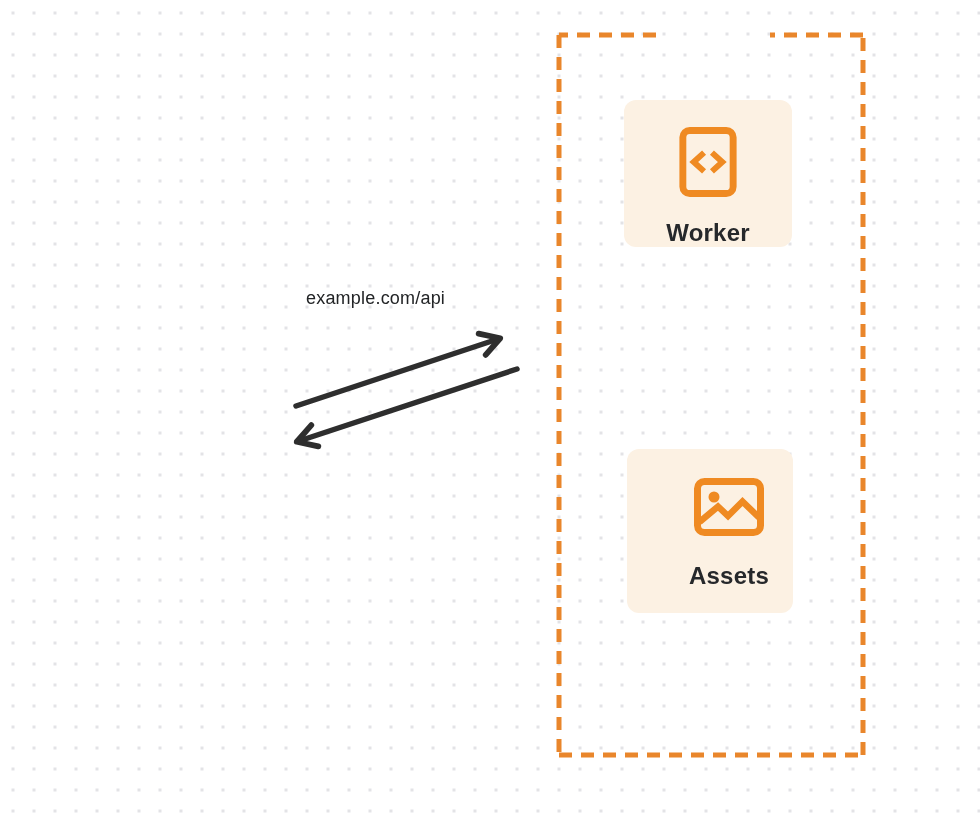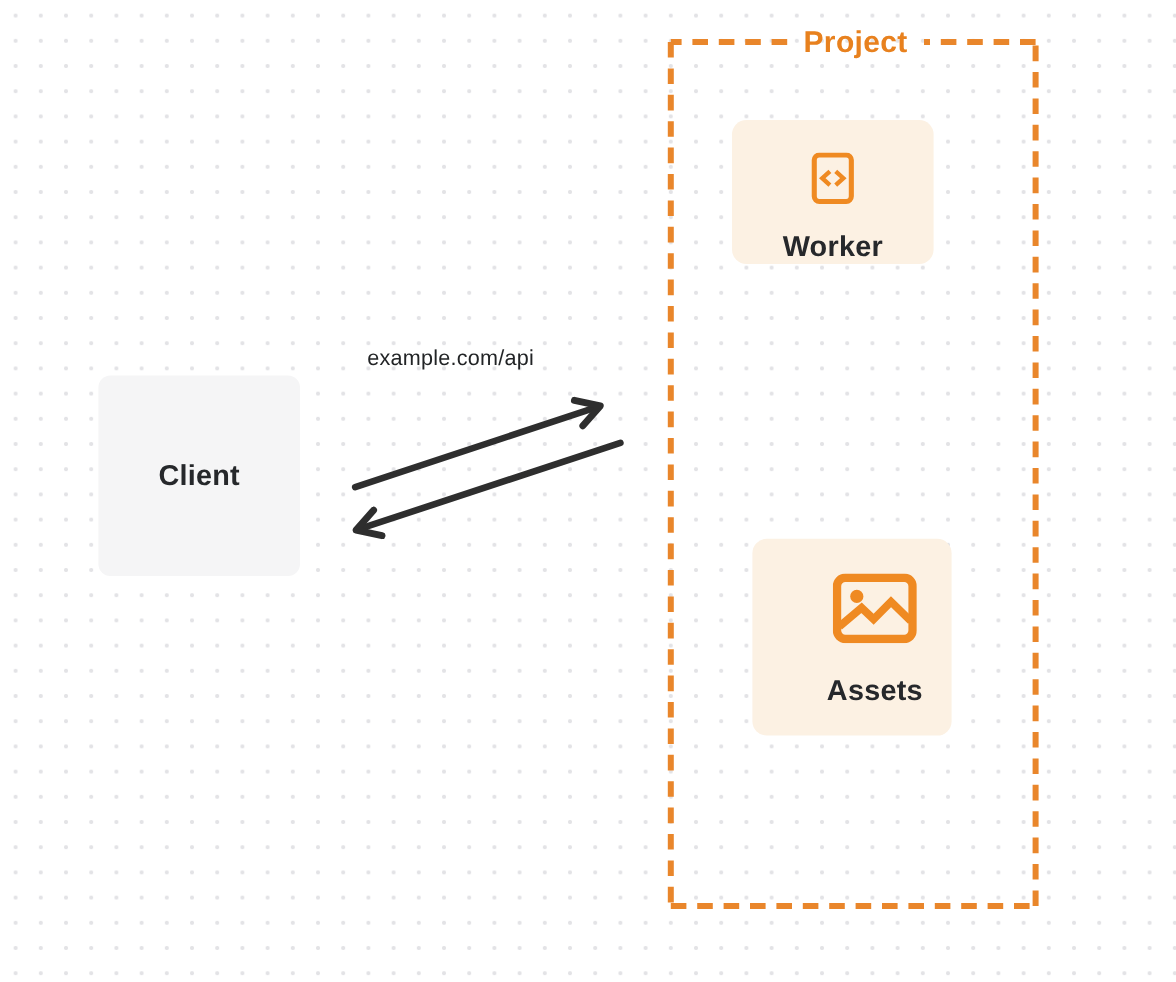--- a/index.html
+++ b/index.html
@@ -29,21 +29,21 @@
     border-radius: 10px;
     display: flex; align-items: center; justify-content: center;
   }
 
   .card {
     position: absolute;
     background: #fcf1e3;
     border-radius: 12px;
     display: flex; flex-direction: column; align-items: center;
   }
-  .worker-box { left: 610px; top: 100px; width: 168px; height: 120px; padding-top: 27px; box-sizing: border-box; }
+  .worker-box { left: 624px; top: 100px; width: 168px; height: 147px; padding-top: 27px; box-sizing: border-box; }
   .worker-box .node-label { margin-top: 22px; }
   .assets-box { left: 627px; top: 449px; width: 166px; height: 164px; padding-top: 29px; box-sizing: border-box; padding-left: 38px; }
   .assets-box .node-label { margin-top: 26px; }
 
   .project-label {
     position: absolute; left: 650px; top: 21px; width: 126px; height: 29px;
     line-height: 29px; text-align: center;
     font-weight: bold; font-size: 25px;
     color: #e8811e;
     letter-spacing: 0.3px;
@@ -86,25 +86,21 @@
       <line x1="559" y1="755" x2="863" y2="755"></line>
       <line x1="863" y1="755" x2="863" y2="35"></line>
       <line x1="863" y1="35" x2="770" y2="35"></line>
     </g>
 
     <line x1="296" y1="406" x2="498" y2="339" stroke="#2e2e2e" stroke-width="5.5" stroke-linecap="round" marker-end="url(#arrowhead)"></line>
 
     <line x1="517" y1="369" x2="299" y2="441" stroke="#2e2e2e" stroke-width="5.5" stroke-linecap="round" marker-end="url(#arrowhead)"></line>
   </svg>
 
-  <div class="project-label">Project</div>
 
-  <div class="client-box">
-    <span class="node-label">Client</span>
-  </div>
 
   <div class="request-label">example.com/api</div>
 
   <div class="card worker-box">
     <svg width="58" height="71" viewBox="0 0 58 71" xmlns="http://www.w3.org/2000/svg">
       <rect x="3.5" y="3.5" width="51" height="64" rx="7" fill="none" stroke="#ef8a22" stroke-width="7"></rect>
       <path d="M25 26 L14.5 35.5 L25 45" fill="none" stroke="#ef8a22" stroke-width="6" stroke-linecap="butt" stroke-linejoin="miter"></path>
       <path d="M33 26 L43.5 35.5 L33 45" fill="none" stroke="#ef8a22" stroke-width="6" stroke-linecap="butt" stroke-linejoin="miter"></path>
     </svg>
     <span class="node-label">Worker</span>

